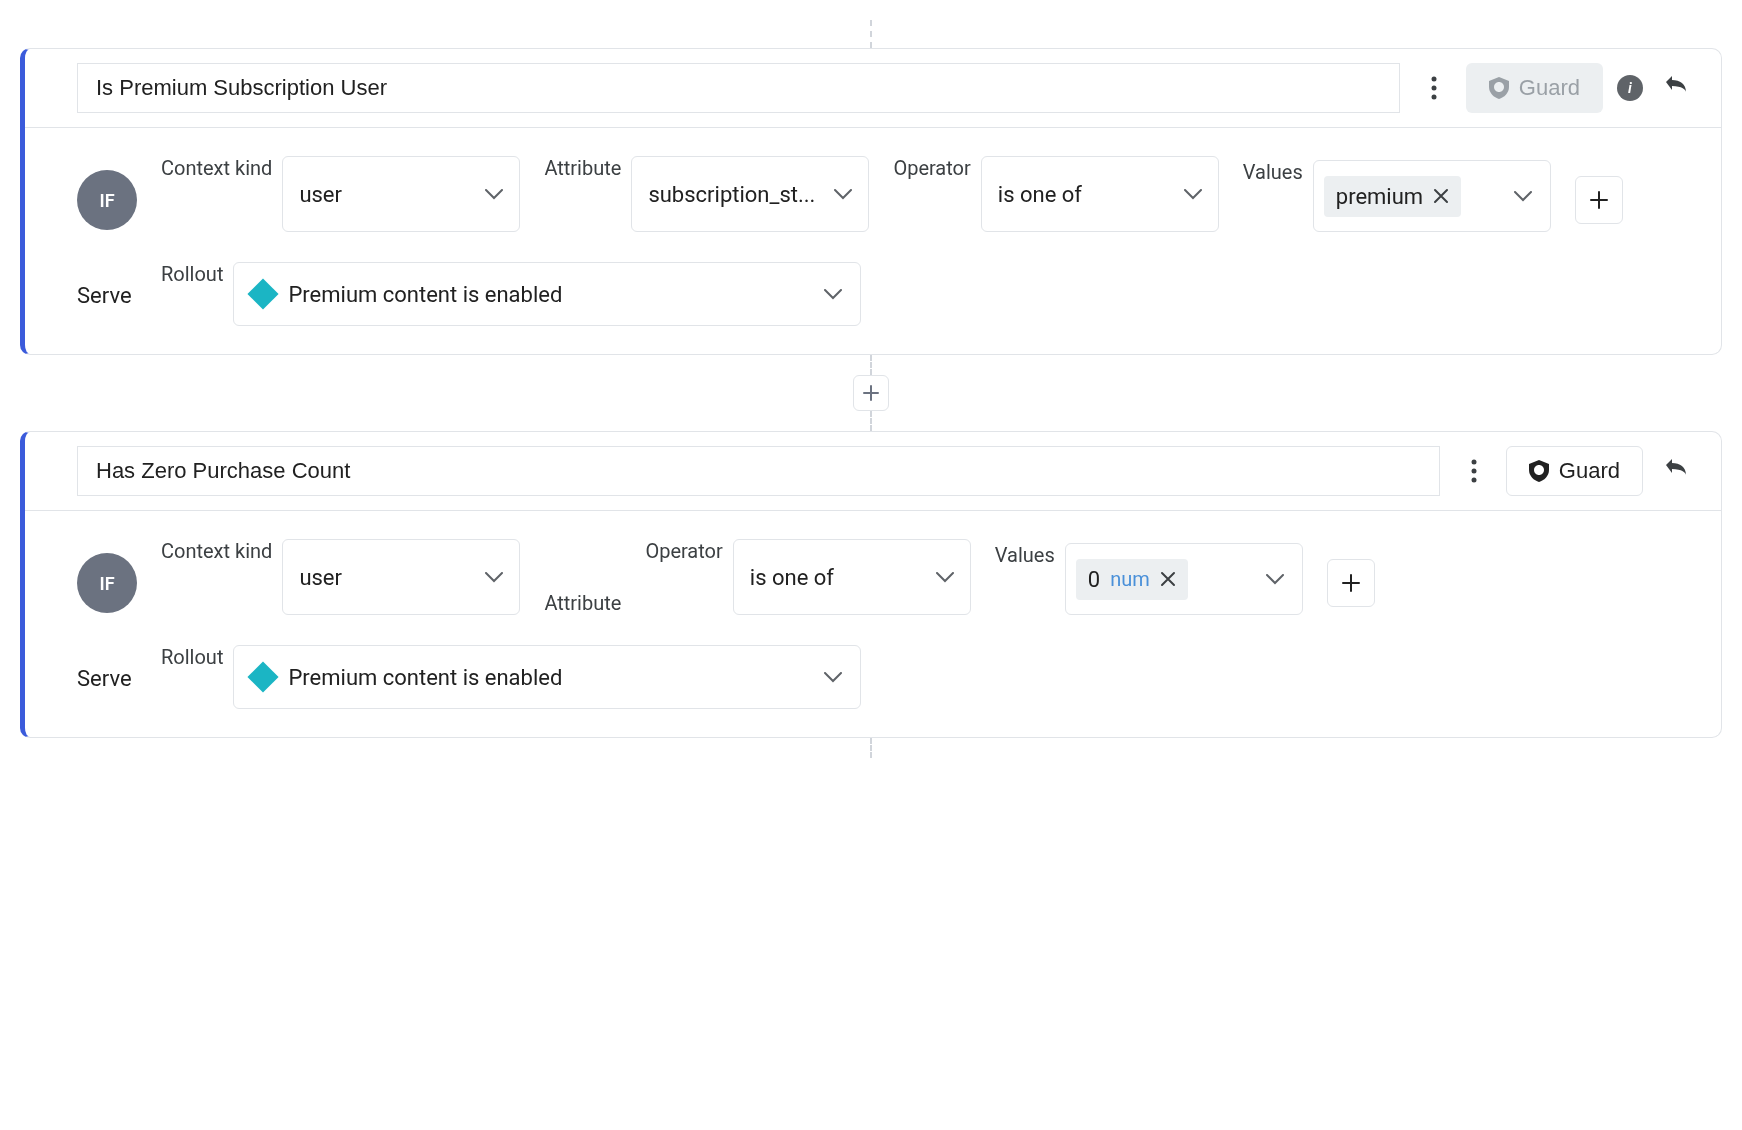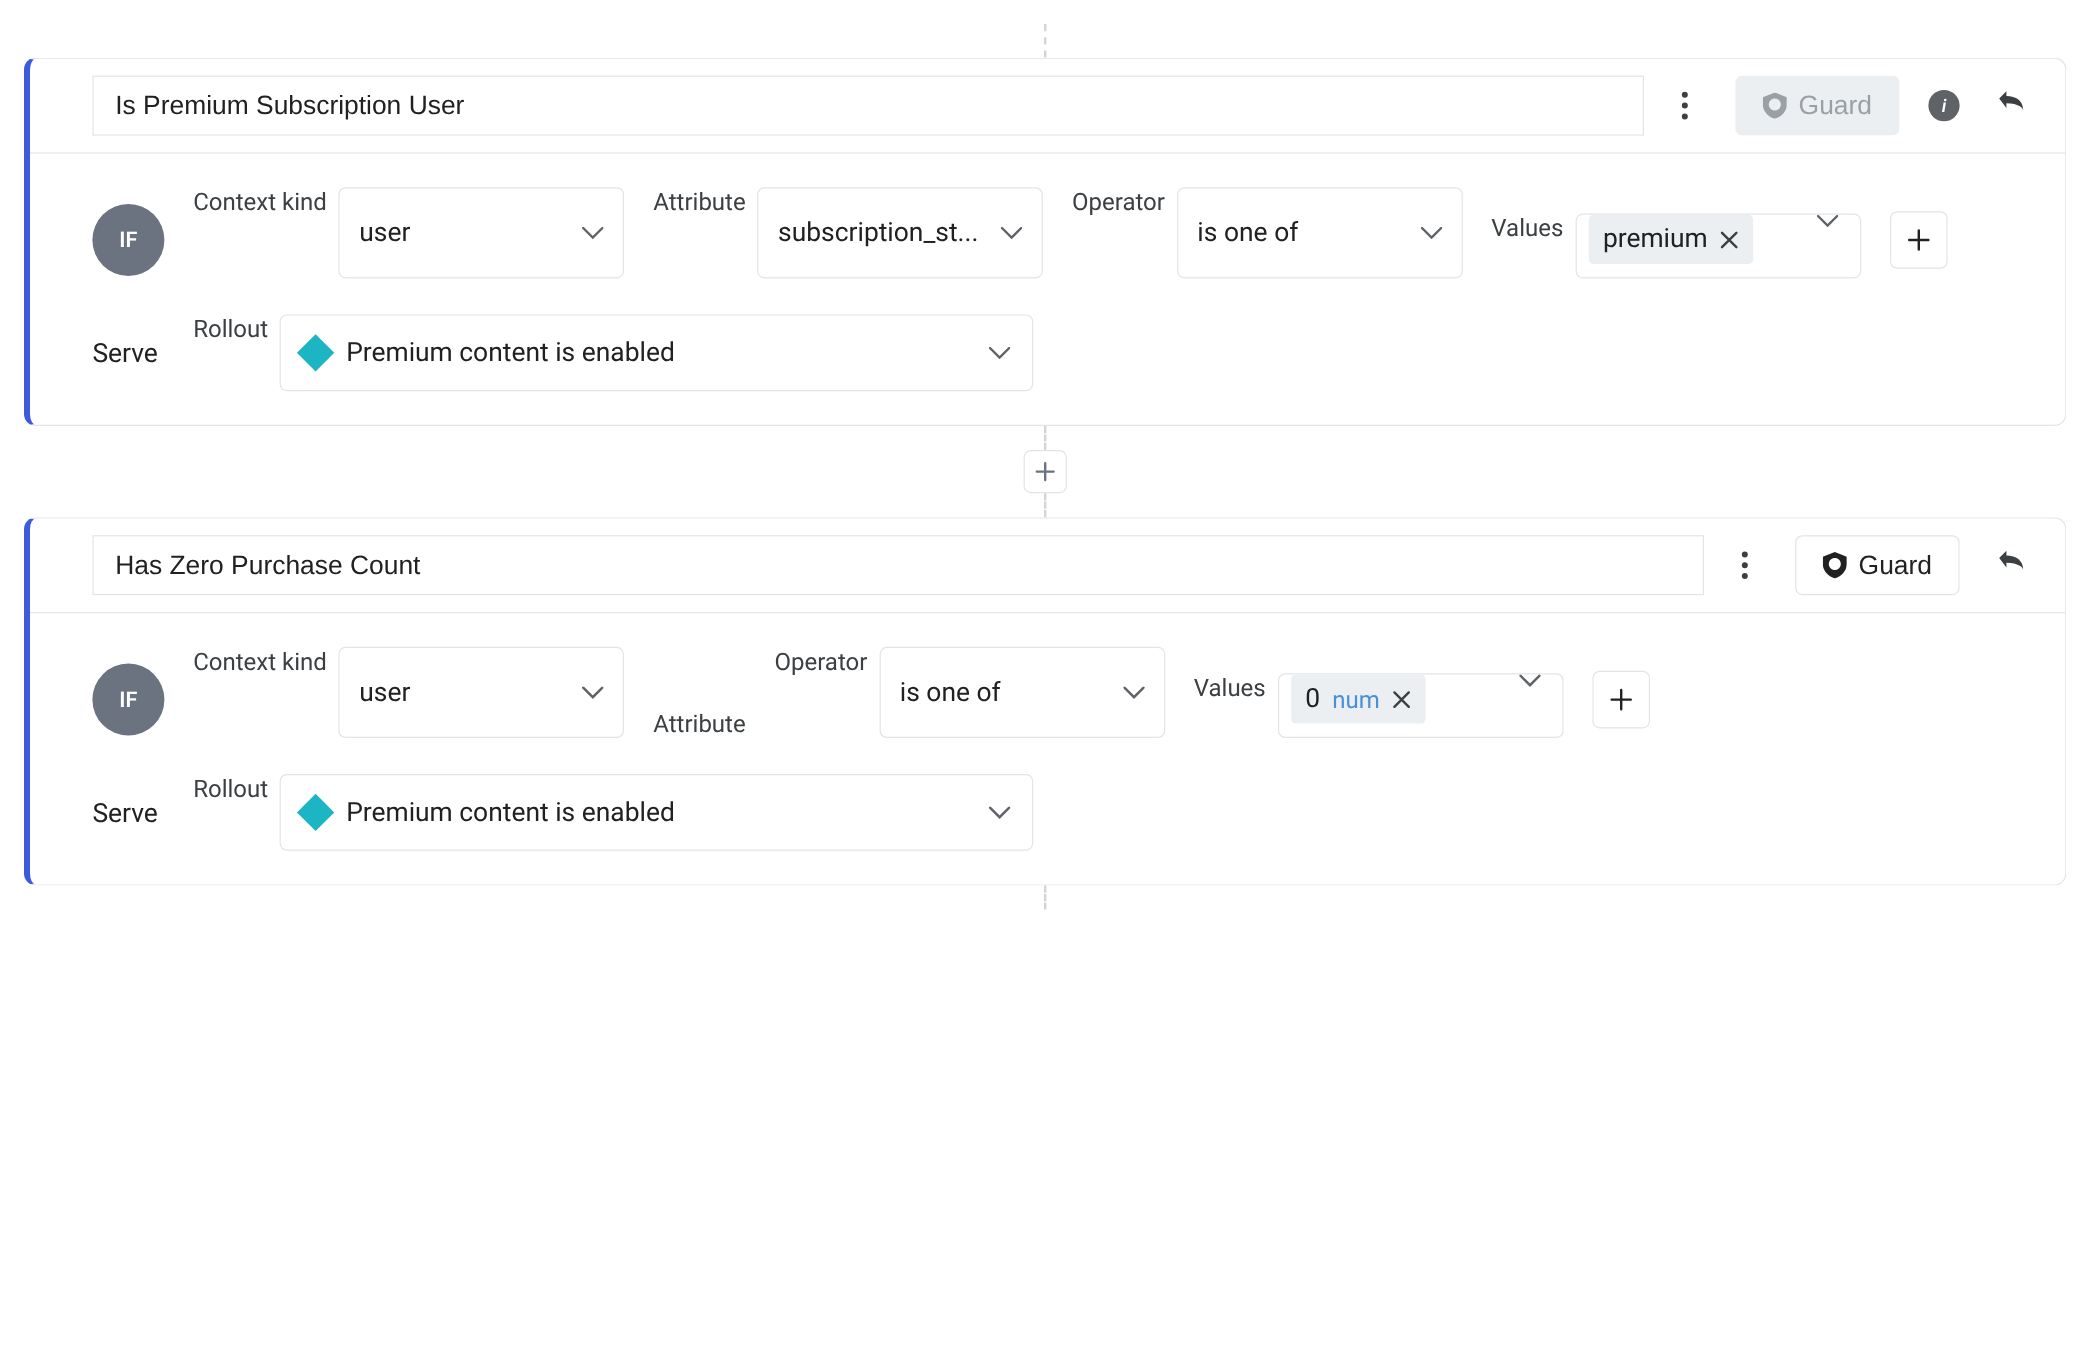--- a/index.html
+++ b/index.html
@@ -54,21 +54,21 @@
   height: 50px;
   border: 1px solid #e1e4e8;
   border-radius: 0;
   padding: 0 18px;
   font-size: 22px;
   color: #212121;
 }
 .header-actions {
   display: flex;
   align-items: center;
-  gap: 24px;
+  gap: 14px;
 }
 .icon-btn {
   width: 36px;
   height: 36px;
   display: flex;
   align-items: center;
   justify-content: center;
   background: transparent;
   border: none;
   cursor: pointer;
@@ -148,26 +148,26 @@
 }
 .select-box .text {
   white-space: nowrap;
   overflow: hidden;
   text-overflow: ellipsis;
 }
 .w-context { width: 238px; }
 .w-attr { width: 238px; }
 .w-op { width: 238px; }
 .values-box {
-  height: 54px;
-  border: 1px solid #e1e4e8;
-  border-radius: 6px;
-  background: #fff;
-  display: flex;
-  align-items: flex-start;
+  height: 72px;
+  border: 1px solid #e1e4e8;
+  border-radius: 6px;
+  background: #fff;
+  display: flex;
+  align-items: center;
   padding: 0 10px;
   gap: 8px;
   min-width: 238px;
 }
 .chip {
   display: inline-flex;
   align-items: center;
   gap: 10px;
   background: #eceff1;
   border-radius: 4px;

